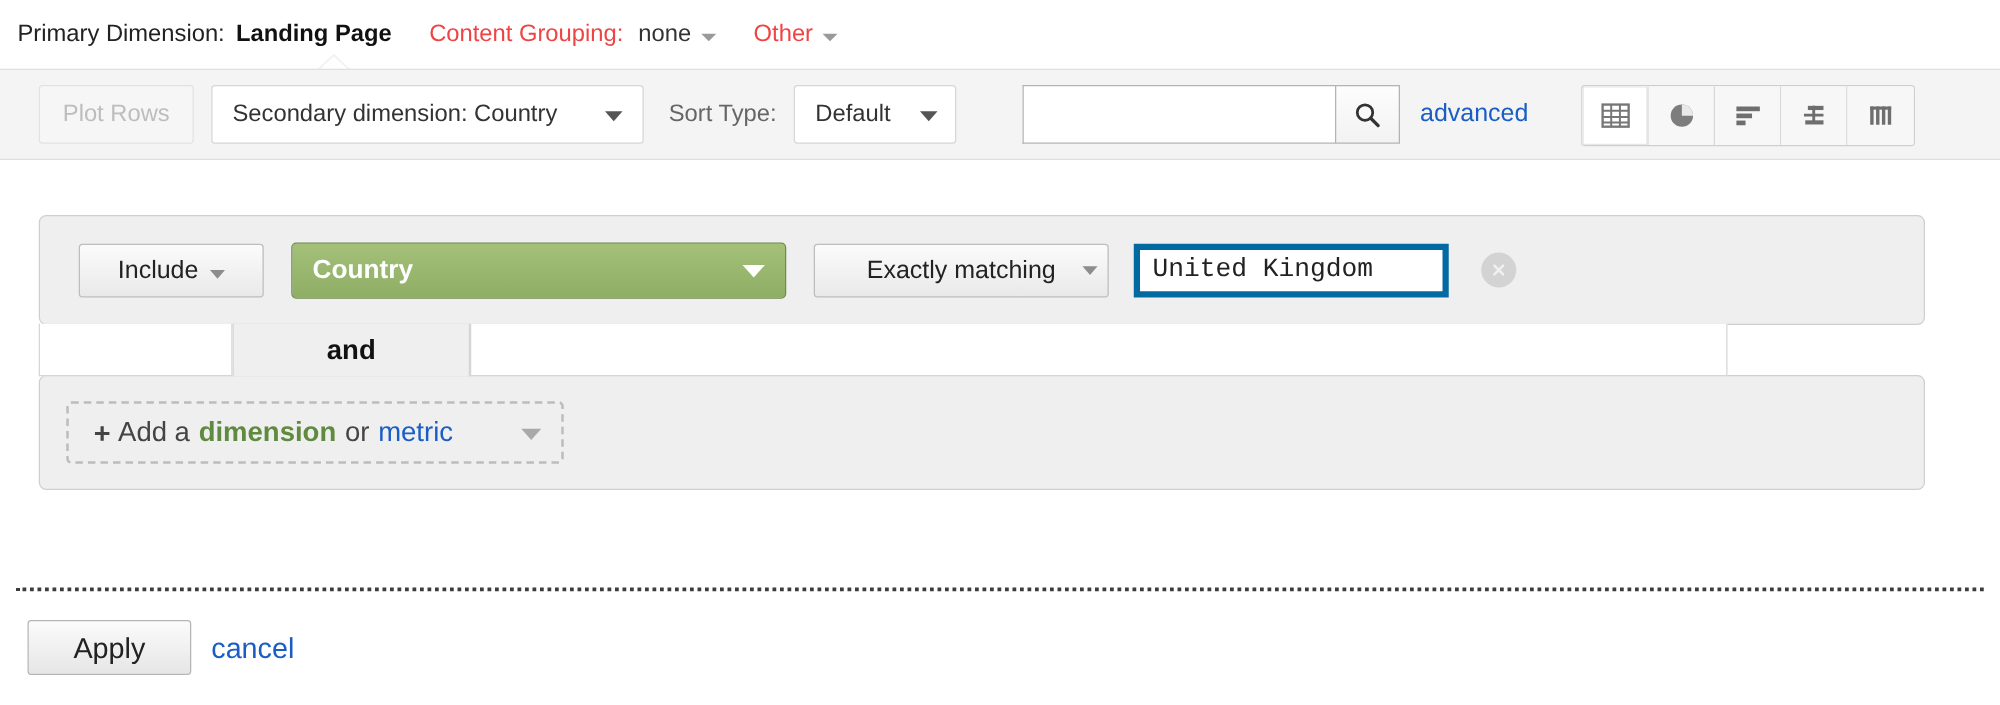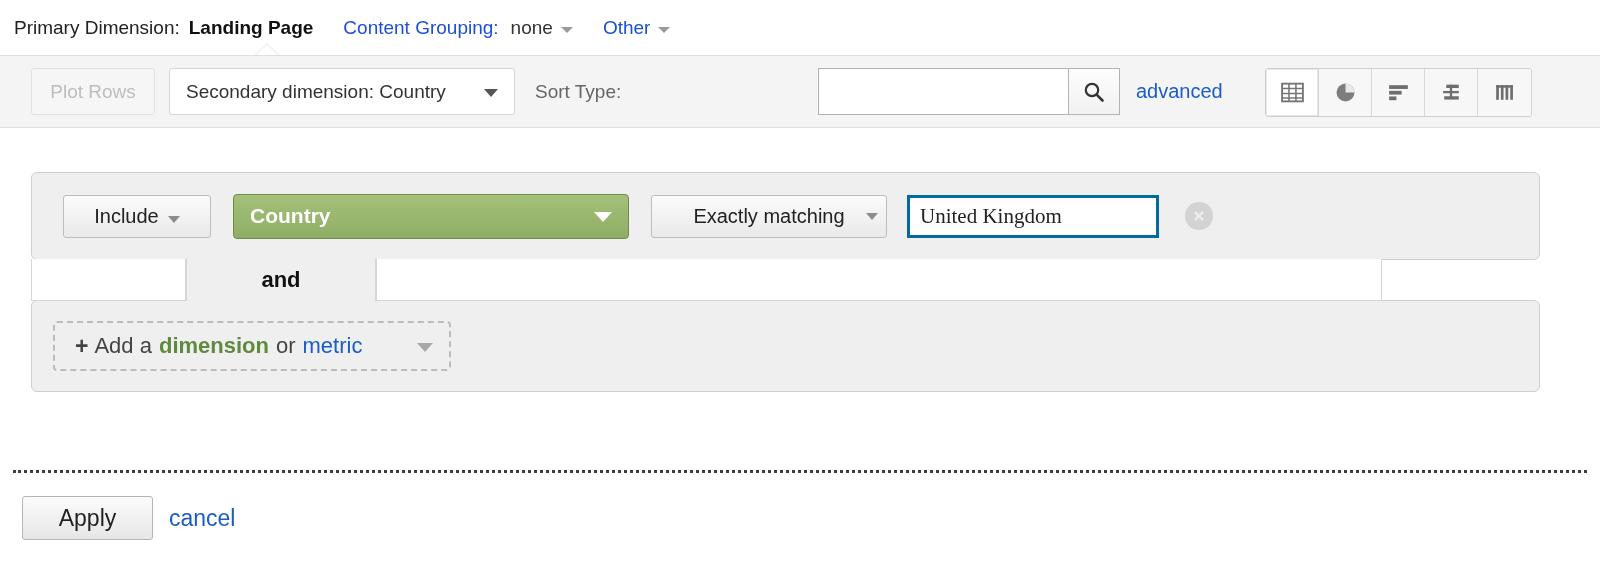--- a/index.html
+++ b/index.html
@@ -32,21 +32,21 @@
     margin-right: 9px;
   }
   .pd-active {
     font-size: 19px;
     font-weight: bold;
     color: #111;
     margin-right: 30px;
   }
   .pd-link {
     font-size: 19px;
-    color: #1d4ed8;
+    color: #ef4444;
     cursor: pointer;
   }
   .pd-plain {
     font-size: 19px;
     color: #333;
   }
   .pd-group {
     display: flex;
     align-items: center;
     margin-right: 30px;
@@ -314,25 +314,25 @@
   #match-select .tiny-caret {
     position: absolute;
     right: 8px;
     top: 50%;
     margin-top: -3px;
     margin-left: 0;
   }
   #filter-value-input {
     width: 252px;
     height: 43px;
-    border: 3px solid #0369a1;
+    border: 5px solid #0369a1;
     box-sizing: border-box;
     font-size: 21px;
     padding: 0 10px;
-    font-family: Liberation Serif, serif;
+    font-family: Liberation Mono, monospace;
     background: #ffffff;
     color: #222;
     outline: none;
     margin-right: 26px;
     border-radius: 0;
   }
   #remove-filter-btn {
     width: 28px;
     height: 28px;
     border-radius: 50%;
@@ -474,20 +474,24 @@
     <span>Plot Rows</span>
   </div>
 
   <div class="tb-btn" id="secondary-dimension">
     <span>Secondary dimension: Country</span>
     <span class="dd-arrow"></span>
   </div>
 
   <span class="tb-text">Sort Type:</span>
 
+  <div class="tb-btn" id="sort-type-select">
+    <span>Default</span>
+    <span class="dd-arrow"></span>
+  </div>
 
   <div id="search-wrap">
     <input id="search-input" type="text" value="" style="">
     <div id="search-button">
       <svg width="24" height="24" viewBox="0 0 24 24">
         <circle cx="10" cy="10" r="6.2" fill="none" stroke="#333" stroke-width="2.2"></circle>
         <line x1="14.6" y1="14.6" x2="20.5" y2="20.5" stroke="#333" stroke-width="2.6" stroke-linecap="round"></line>
       </svg>
     </div>
   </div>

